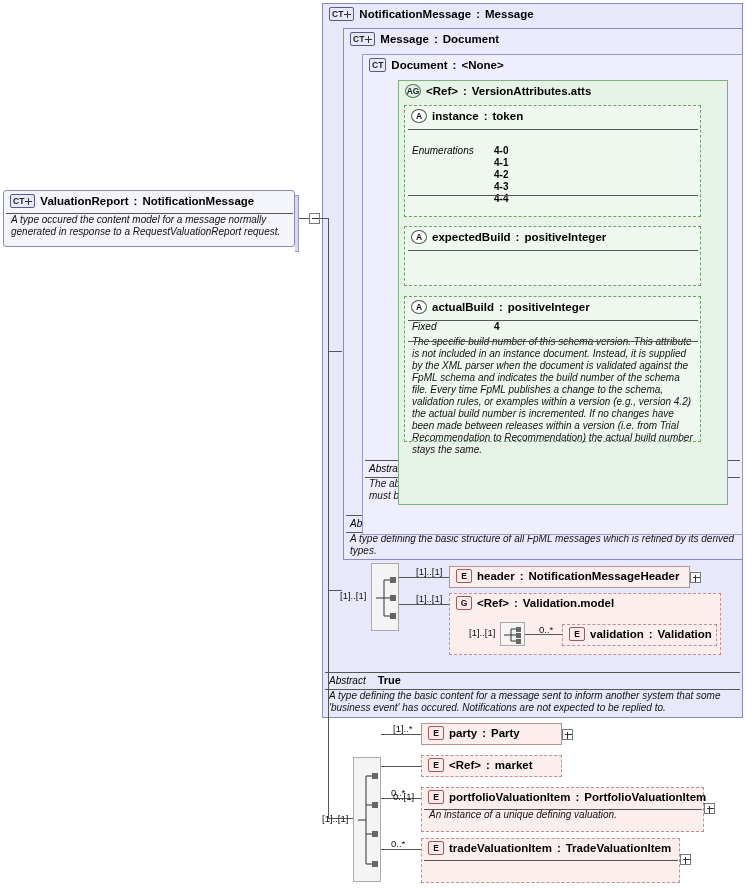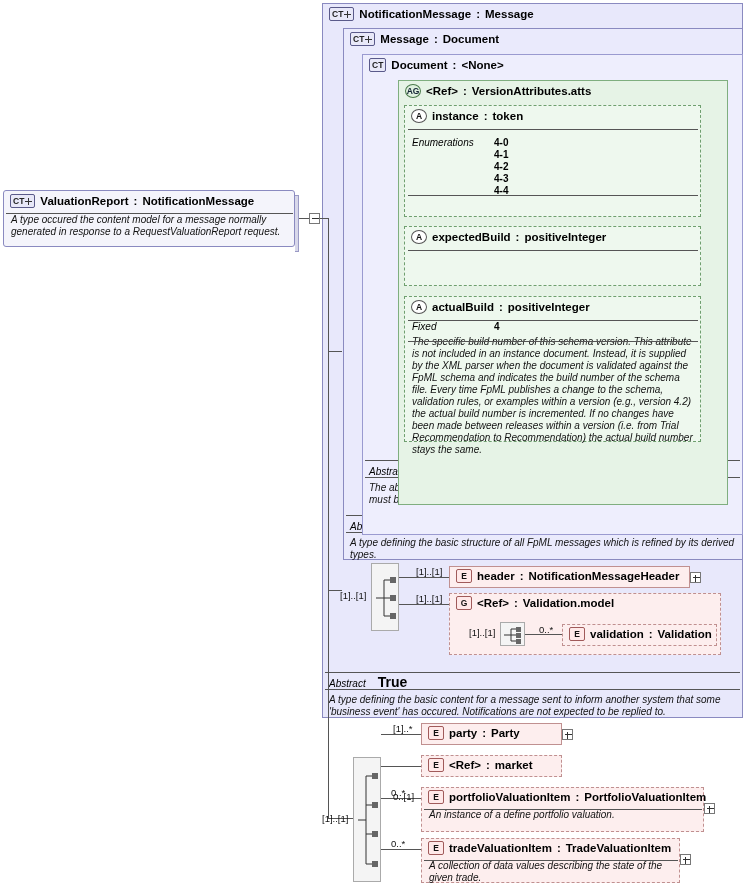--- a/index.html
+++ b/index.html
@@ -119,21 +119,21 @@
   .kv .v { font-weight:bold; }
   .enum-vals { font-weight:bold; font-size:10px; line-height:12px; }
 
   .absrow {
     display:flex; gap:12px;
     font-size:10px;
     padding:2px 7px 1px 7px;
     align-items:baseline;
   }
   .absrow .k { font-style:italic; }
-  .absrow .v { font-weight:bold; font-size:14px; }
+  .absrow .v { font-weight:bold; font-size:11px; }
 
   
   .seqbox {
     position:absolute;
     background:#f4f4f4;
     border:1px solid #aaa;
   }
   .mult {
     position:absolute;
     font-size:9.5px;
@@ -226,21 +226,21 @@
 <div class="box attrbox" style="left:404px; top:105px; width:297px; height:112px;">
   <div class="hdr">
     <span class="badge a">
         <span>A</span>
       </span>
     <span class="nm">instance</span>
     <span class="sep">:</span>
     <span class="ty">token</span>
   </div>
   <div class="line hline" style="left:3px; top:23px; width:290px;"></div>
-  <div class="kv" style="margin-top:10px; align-items:flex-start;">
+  <div class="kv" style="margin-top:18px; align-items:flex-start;">
     <span class="k">Enumerations</span>
     <span class="enum-vals">
       <span>4-0</span><br>
       <span>4-1</span><br>
       <span>4-2</span><br>
       <span>4-3</span><br>
       <span>4-4</span>
     </span>
   </div>
   <div class="line hline" style="left:3px; top:89px; width:290px;"></div>
@@ -424,29 +424,28 @@
 <div class="box elembox dashed" style="left:421px; top:787px; width:283px; height:45px;">
   <div class="hdr" style="padding:2px 6px;">
     <span class="badge e">
         <span>E</span>
       </span>
     <span class="nm">portfolioValuationItem</span>
     <span class="sep">:</span>
     <span class="ty">PortfolioValuationItem</span>
   </div>
   <div class="line hline" style="left:2px; top:21px; width:278px;"></div>
-  <div class="desc">An instance of a define portfolio valuation.</div>
+  <div class="desc">An instance of a unique defining valuation.</div>
 </div>
 <div class="expander" style="left:704px; top:803px;"></div>
 
 <div class="box elembox dashed" style="left:421px; top:838px; width:259px; height:45px;">
   <div class="hdr" style="padding:2px 6px;">
     <span class="badge e">
         <span>E</span>
       </span>
     <span class="nm">tradeValuationItem</span>
     <span class="sep">:</span>
     <span class="ty">TradeValuationItem</span>
   </div>
   <div class="line hline" style="left:2px; top:21px; width:254px;"></div>
-  <div class="desc">A collection of data values describing the state of the given trade.</div>
 </div>
 <div class="expander" style="left:680px; top:854px;"></div>
 
 </body></html>

